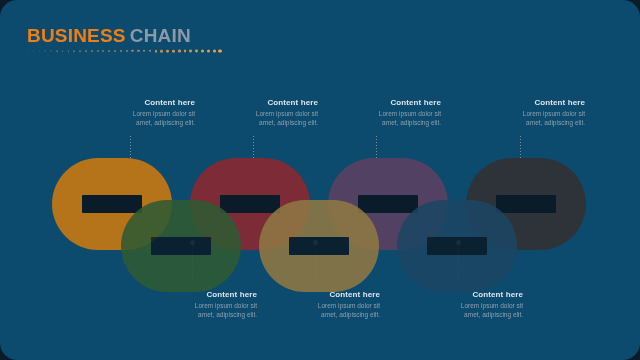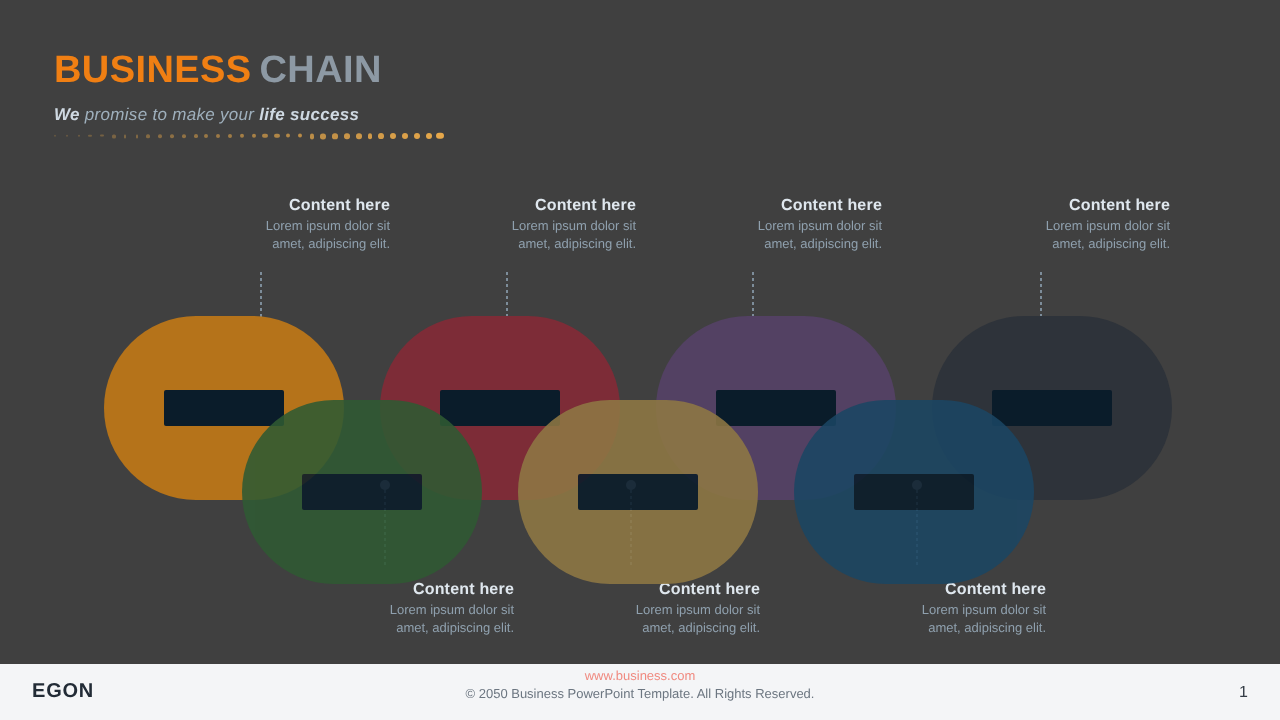--- a/index.html
+++ b/index.html
@@ -2,21 +2,21 @@
 <html><head>
 <meta charset="utf-8">
 <style>
   html,body{margin:0;padding:0;}
   body{
     width:640px;height:360px;overflow:hidden;
     background:#0a1c2a;
     font-family:"Liberation Sans", sans-serif;
     position:relative;
   }
-  #slide{position:absolute;inset:0;background:#404040;overflow:hidden;}
+  #slide{position:absolute;inset:0;background:#0c4a6e;overflow:hidden;border-radius:17px;}
 
   
   .header{position:absolute;left:27px;top:26px;}
   .title{font-size:19px;font-weight:bold;letter-spacing:.2px;line-height:1;white-space:nowrap;}
   .title .w1{color:#f07f13;}
   .title .w2{color:#8d99a4;margin-left:4px;}
   .subtitle{
     margin-top:7px;font-size:8.5px;font-style:italic;color:#9fb0bd;
     letter-spacing:.15px;white-space:nowrap;
   }
@@ -51,23 +51,20 @@
     font-size:8px;color:#333b45;}
 </style>
 </head>
 <body>
 
 <div id="slide">
 
   <div class="header">
     <div class="title">
       <span class="w1">BUSINESS</span><span class="w2">CHAIN</span>
-    </div>
-    <div class="subtitle">
-      <b>We</b><span> promise to make your </span><b>life success</b>
     </div>
     <div class="dotrule">
         <i style="width: 1.2px; height: 1.2px; left: 0px; opacity: 0.22;"></i>
         <i style="width: 1.26061px; height: 1.26061px; left: 5.8px; opacity: 0.24;"></i>
         <i style="width: 1.32121px; height: 1.32121px; left: 11.6px; opacity: 0.27;"></i>
         <i style="width: 1.38182px; height: 1.38182px; left: 17.4px; opacity: 0.29;"></i>
         <i style="width: 1.44242px; height: 1.44242px; left: 23.2px; opacity: 0.31;"></i>
         <i style="width: 1.50303px; height: 1.50303px; left: 29px; opacity: 0.34;"></i>
         <i style="width: 1.56364px; height: 1.56364px; left: 34.8px; opacity: 0.36;"></i>
         <i style="width: 1.62424px; height: 1.62424px; left: 40.6px; opacity: 0.39;"></i>
@@ -200,22 +197,14 @@
       </div>
       <div class="label" style="left: 393px; top: 290px;">
         <div class="lt">Content here</div>
         <div class="lb">
           <div>Lorem ipsum dolor sit</div>
           <div>amet, adipiscing elit.</div>
         </div>
       </div>
     </div>
 
-  <div class="footer">
-    <div class="brand">EGON</div>
-    <div class="center">
-      <div class="url">www.business.com</div>
-      <div class="copy">© 2050 Business  PowerPoint Template. All Rights Reserved.</div>
-    </div>
-    <div class="pg">1</div>
-  </div>
 
 </div>
 
 </body></html>

